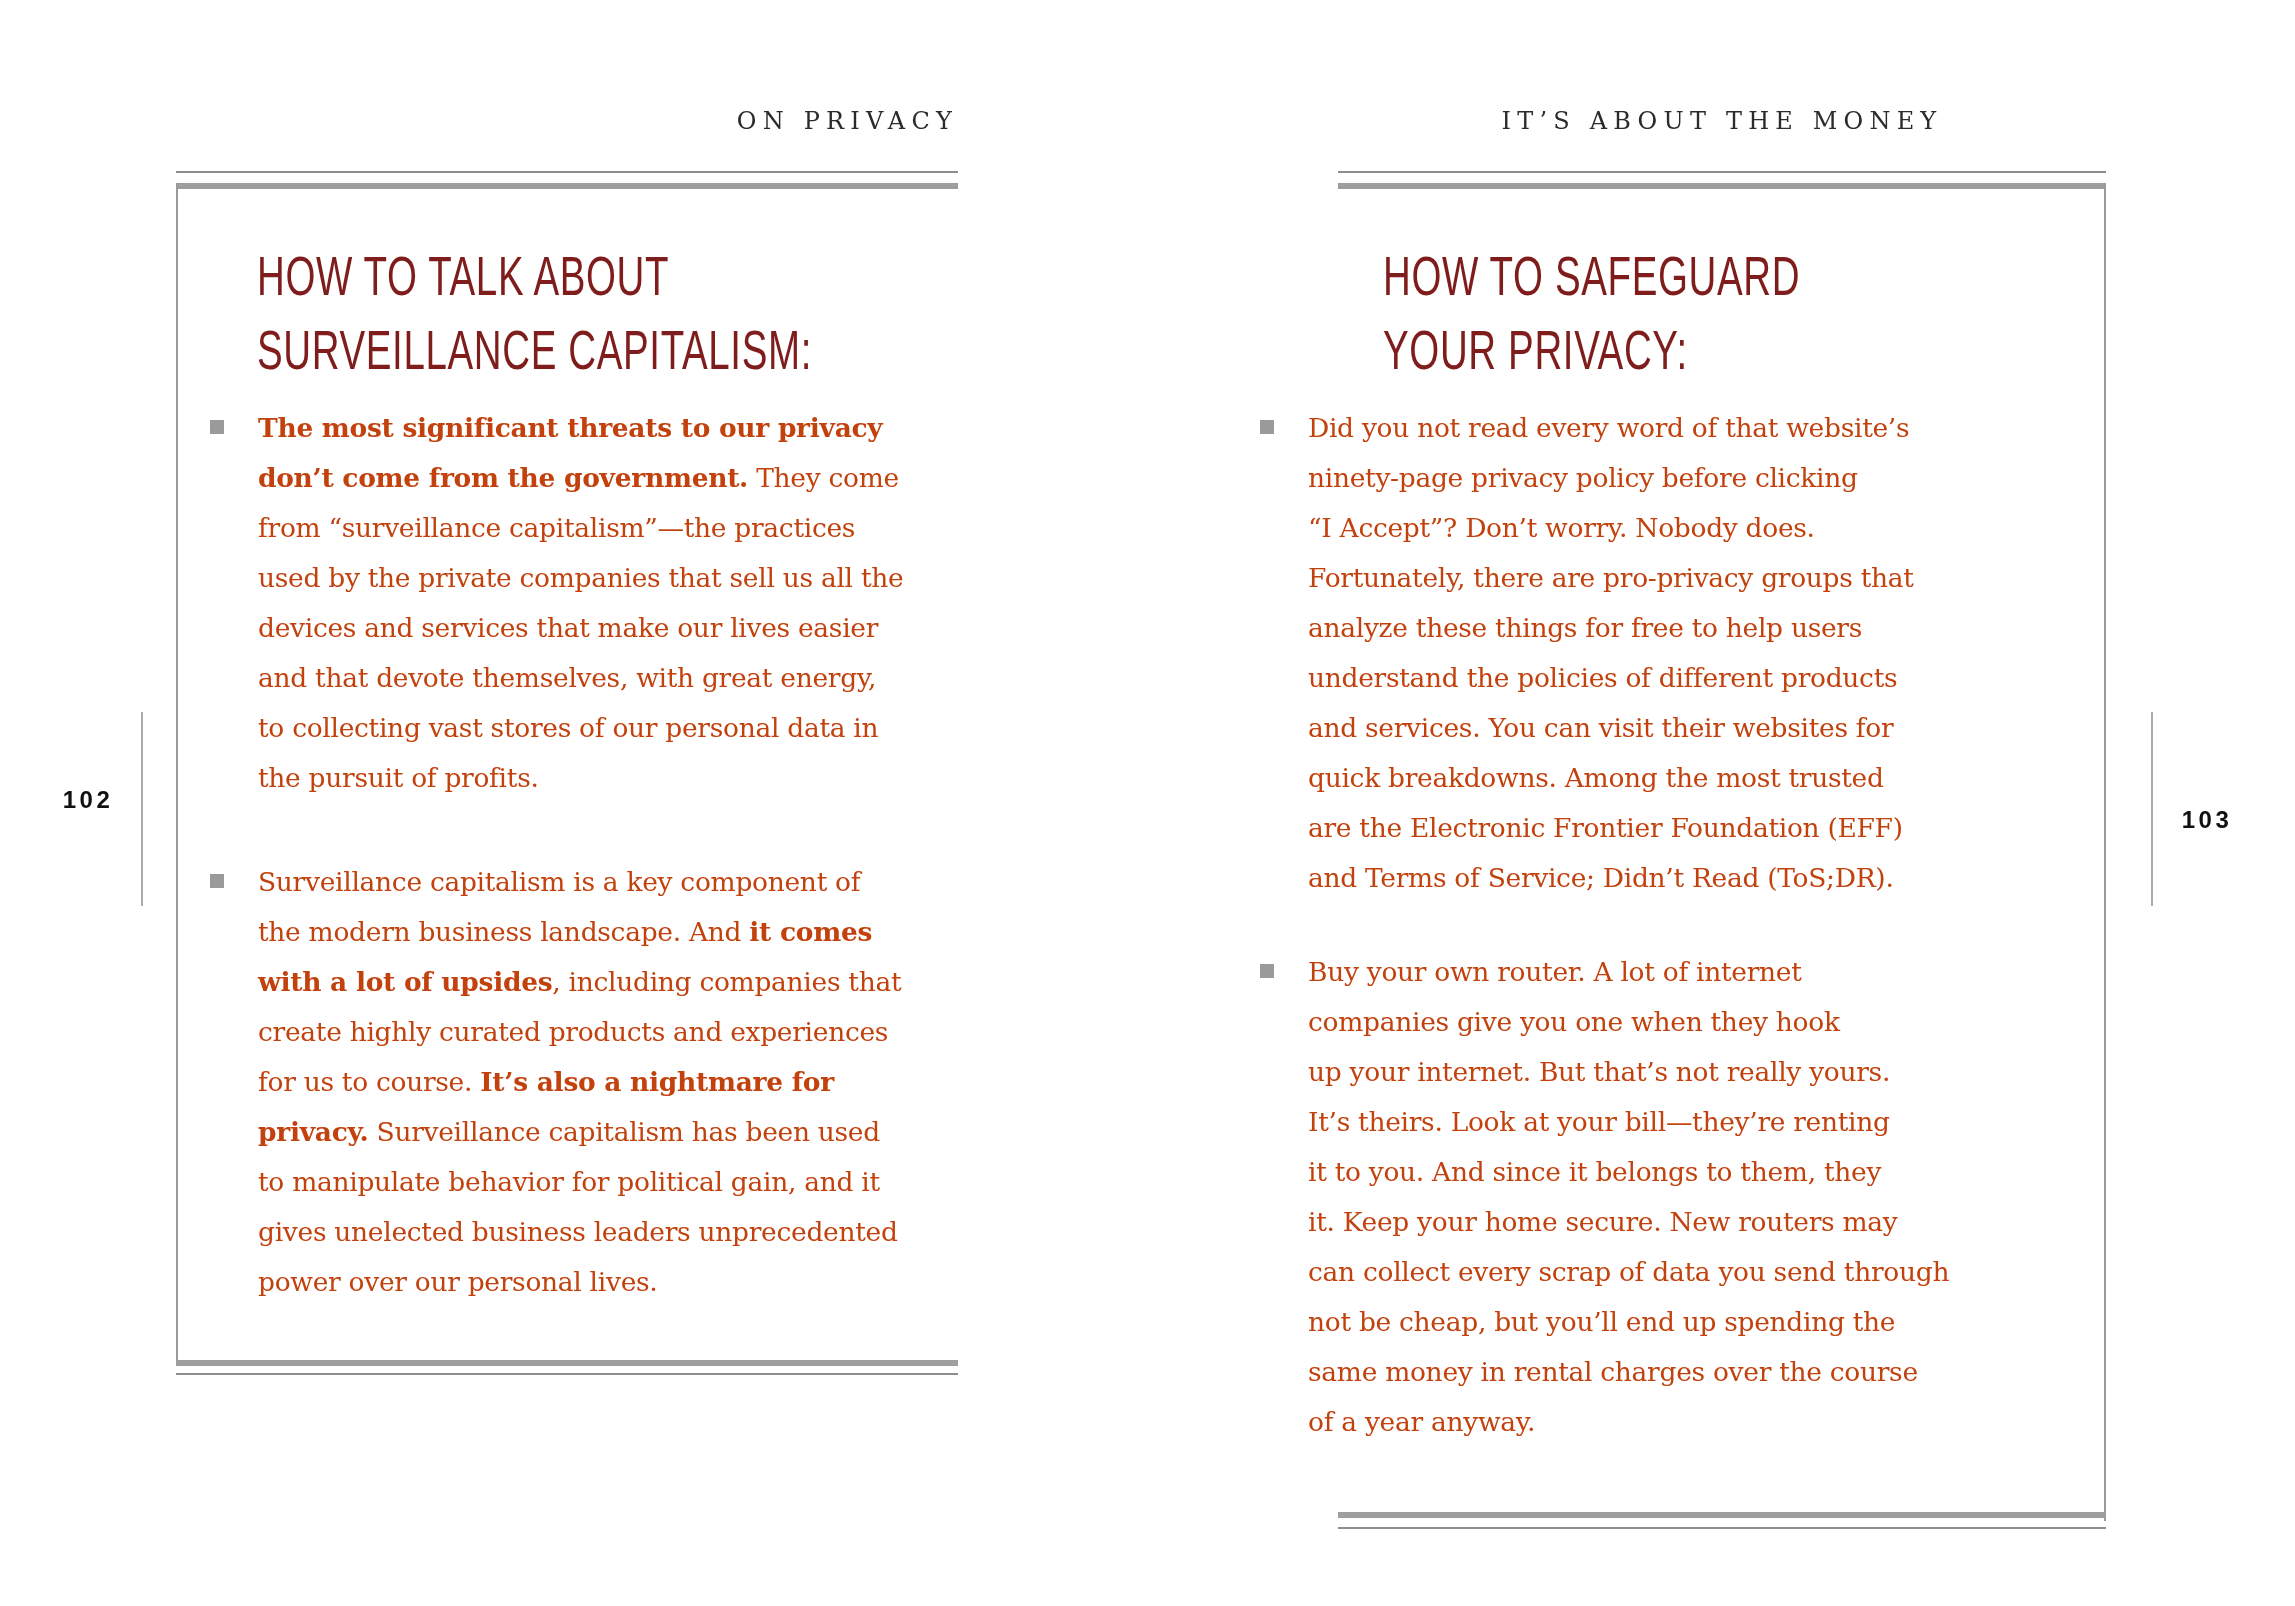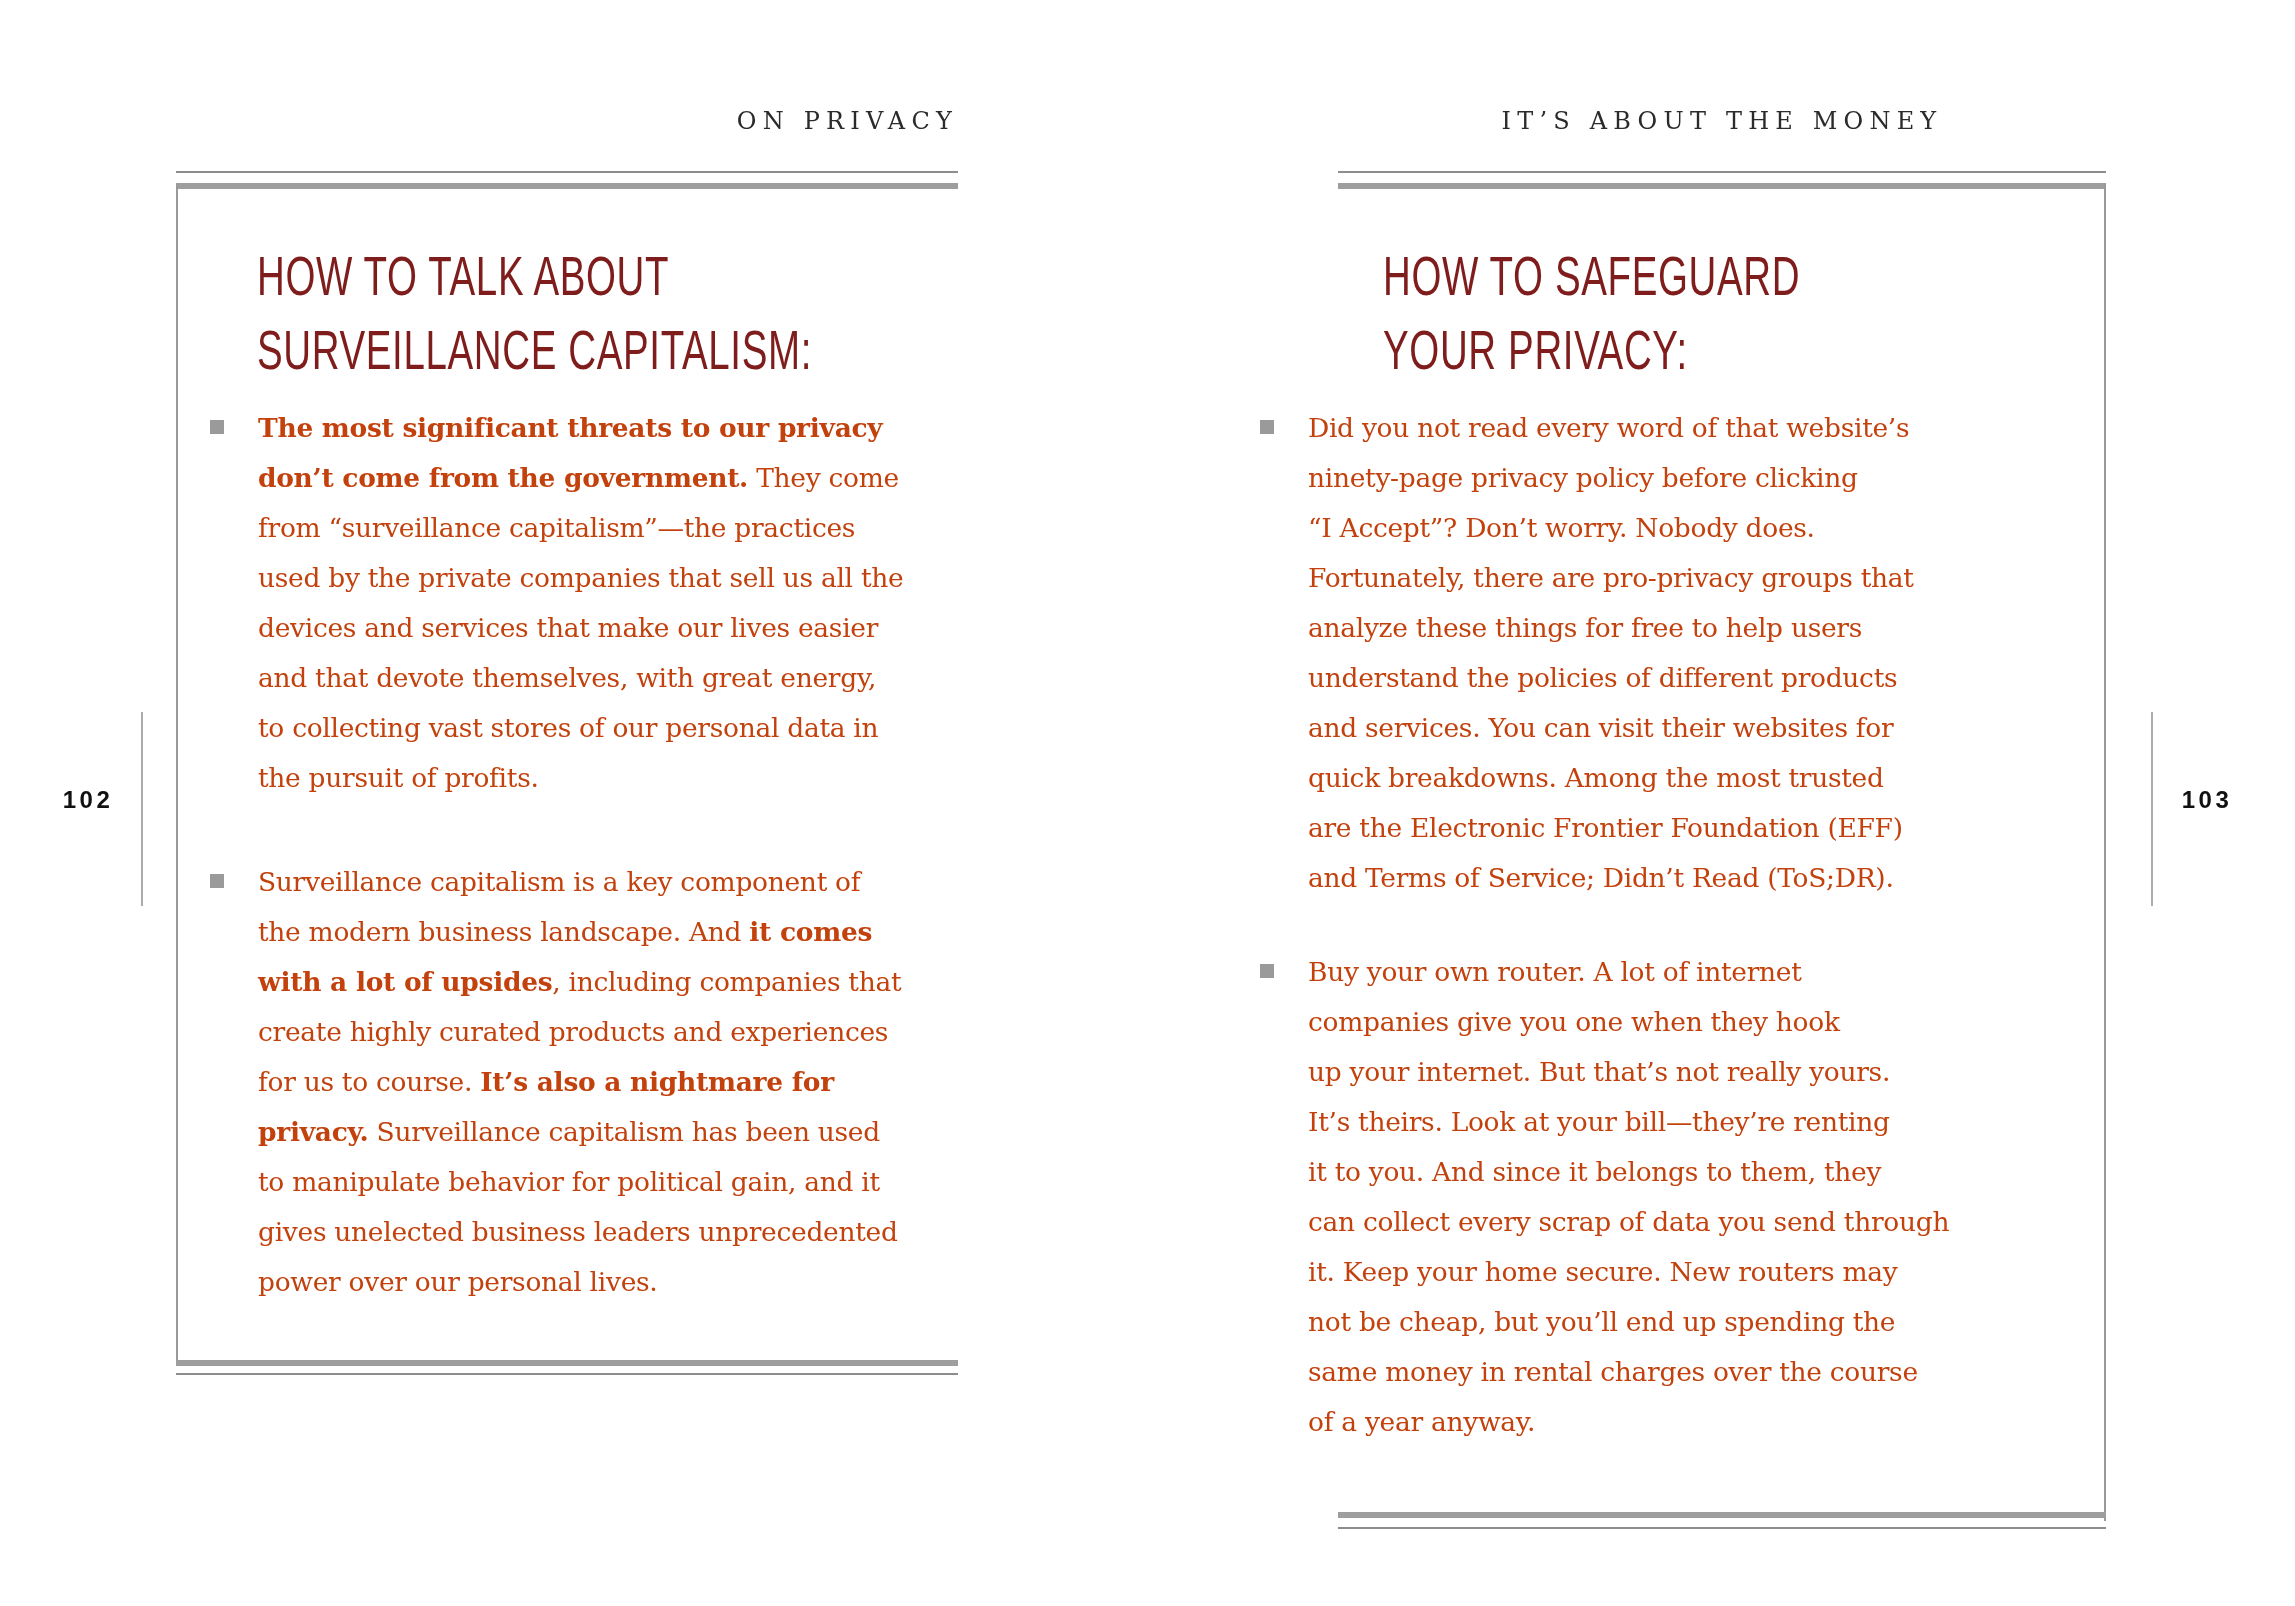--- a/index.html
+++ b/index.html
@@ -89,21 +89,21 @@
             <div class="line"><span>gives unelected business leaders unprecedented</span></div>
             <div class="line"><span>power over our personal lives.</span></div>
           </div>
         </div>
       </div>
   </div>
 
   <div>
     <div class="running-head" style="left:1338px;width:768px;">IT’S ABOUT THE MONEY</div>
 
-    <div class="pagenum" style="left:2170px;">103</div>
+    <div class="pagenum" style="left:2170px;margin-top:20px;">103</div>
     <div class="pagenum-rule" style="left:2151px;"></div>
 
     <div class="rule thin" style="left:1338px;top:171px;width:768px;"></div>
     <div class="rule thick" style="left:1338px;top:183px;width:768px;"></div>
     <div class="vborder" style="left:2104px;top:183px;height:1338px;"></div>
     <div class="rule thick" style="left:1338px;top:1512px;width:768px;"></div>
     <div class="rule thin" style="left:1338px;top:1527px;width:768px;"></div>
 
     <div class="box-heading" style="left:1383px;">
       <div class="hline"><span class="scalex">HOW TO SAFEGUARD</span></div>
@@ -127,22 +127,22 @@
           </div>
         </div>
         <div class="bullet">
           <span class="sq"></span>
           <div>
             <div class="line"><span>Buy your own router. A lot of internet</span></div>
             <div class="line"><span>companies give you one when they hook</span></div>
             <div class="line"><span>up your internet. But that’s not really yours.</span></div>
             <div class="line"><span>It’s theirs. Look at your bill—they’re renting</span></div>
             <div class="line"><span>it to you. And since it belongs to them, they</span></div>
+            <div class="line"><span>it. Keep your home secure. New routers may</span></div>
             <div class="line"><span>can collect every scrap of data you send through</span></div>
-            <div class="line"><span>it. Keep your home secure. New routers may</span></div>
             <div class="line"><span>not be cheap, but you’ll end up spending the</span></div>
             <div class="line"><span>same money in rental charges over the course</span></div>
             <div class="line"><span>of a year anyway.</span></div>
           </div>
         </div>
       </div>
   </div>
 
 </div>
 

